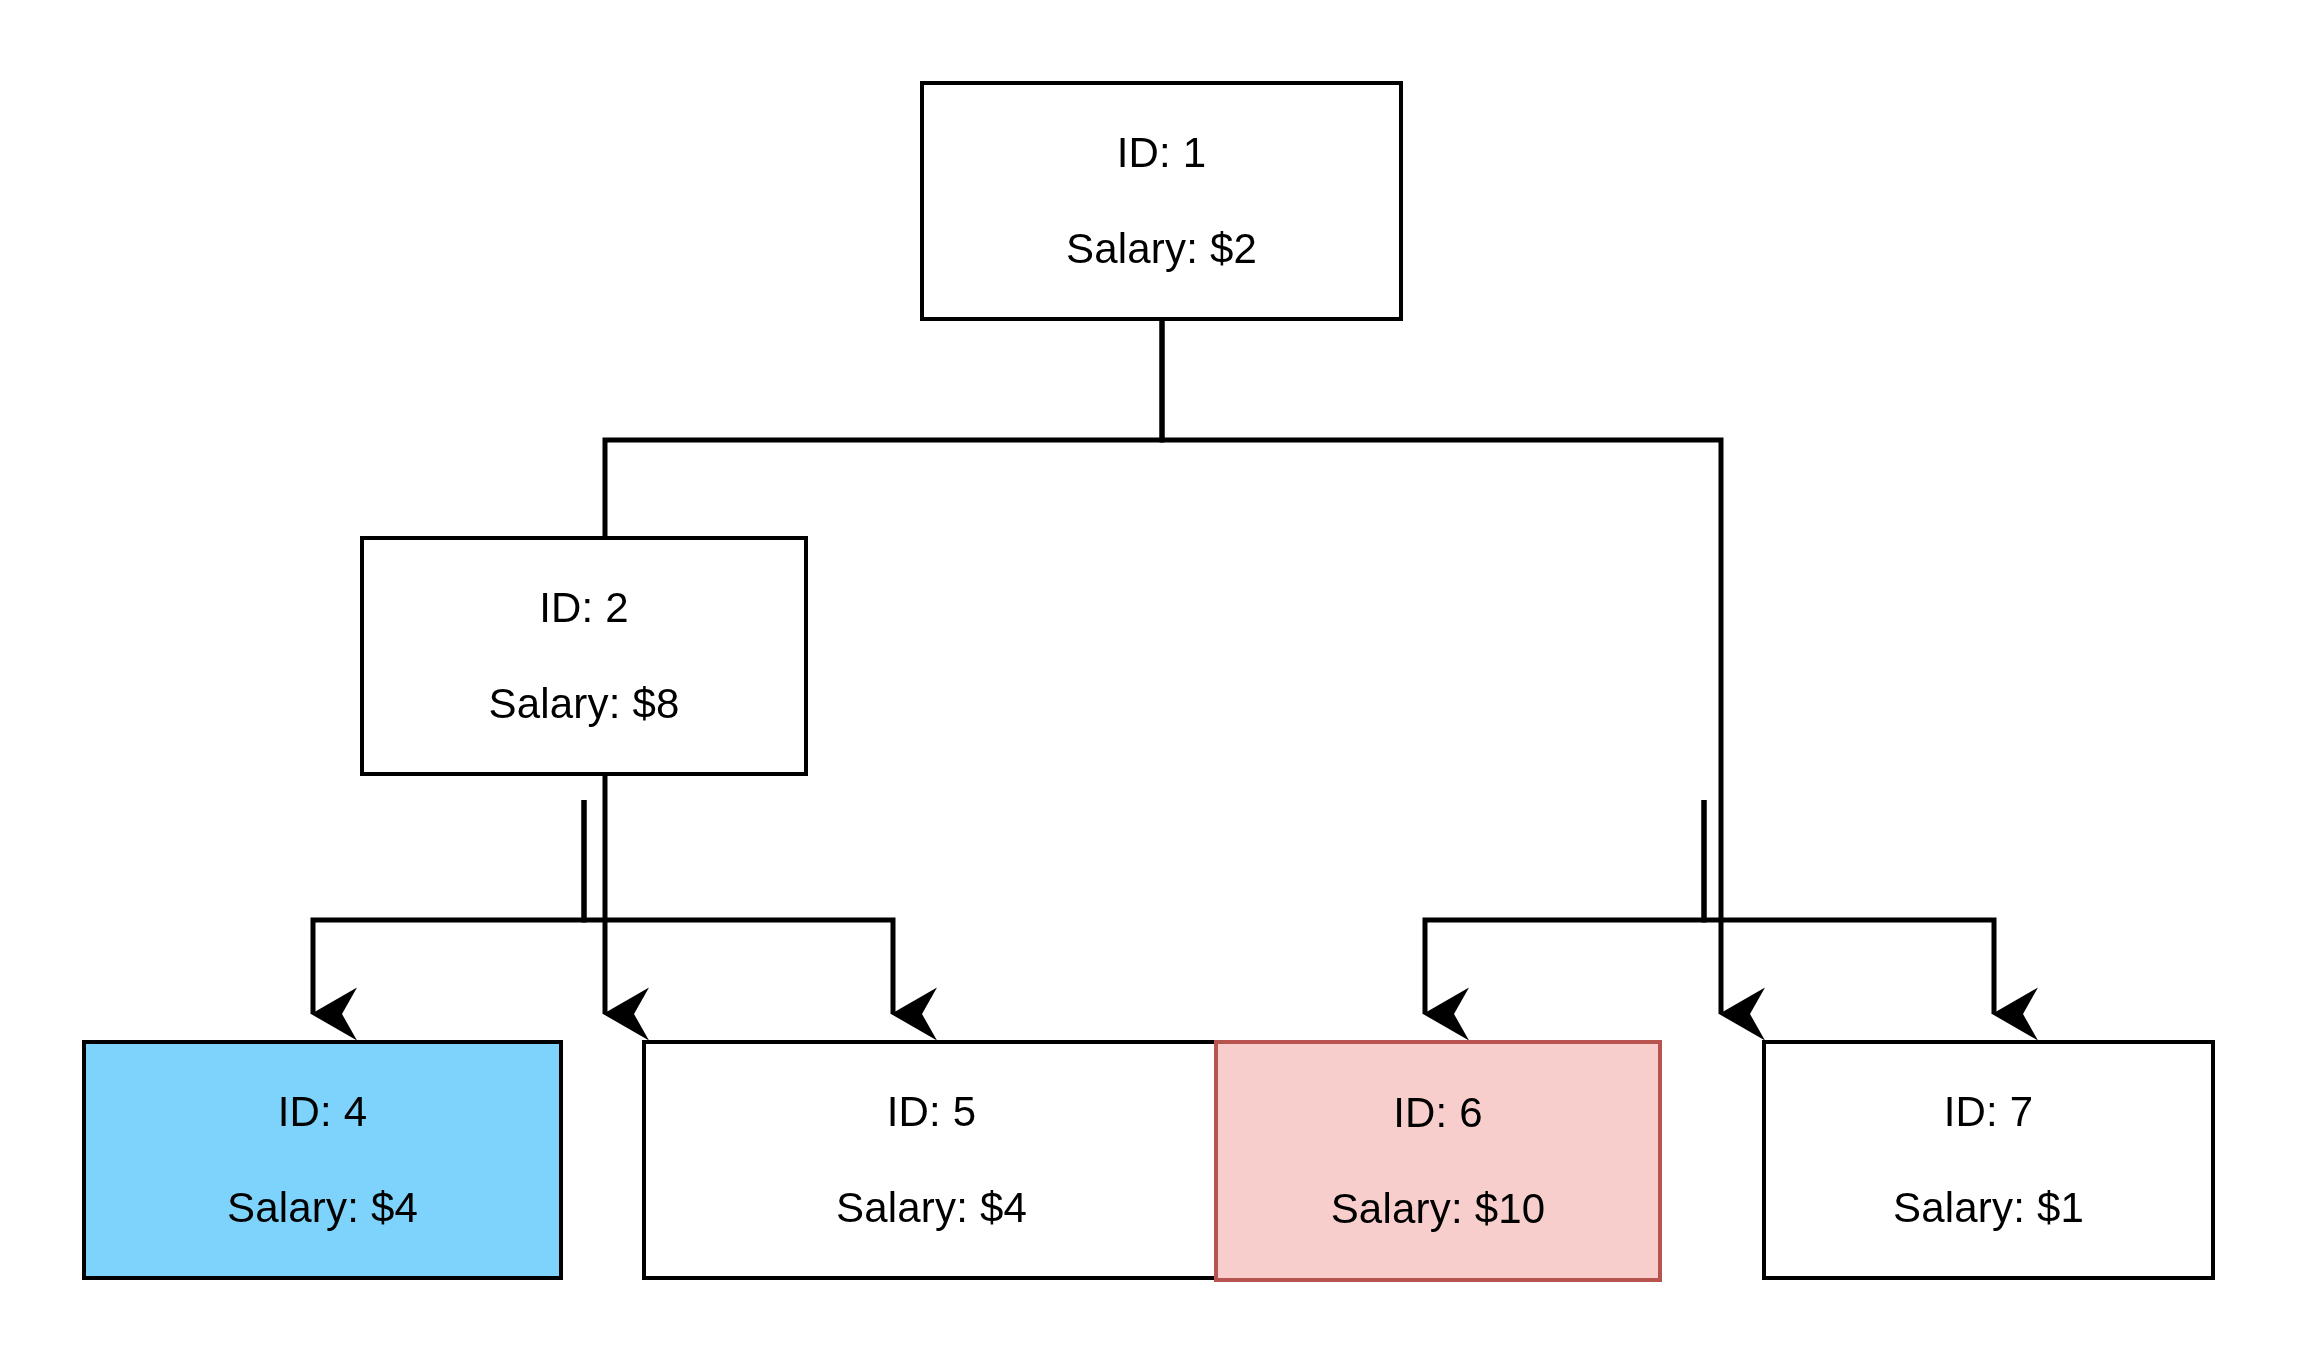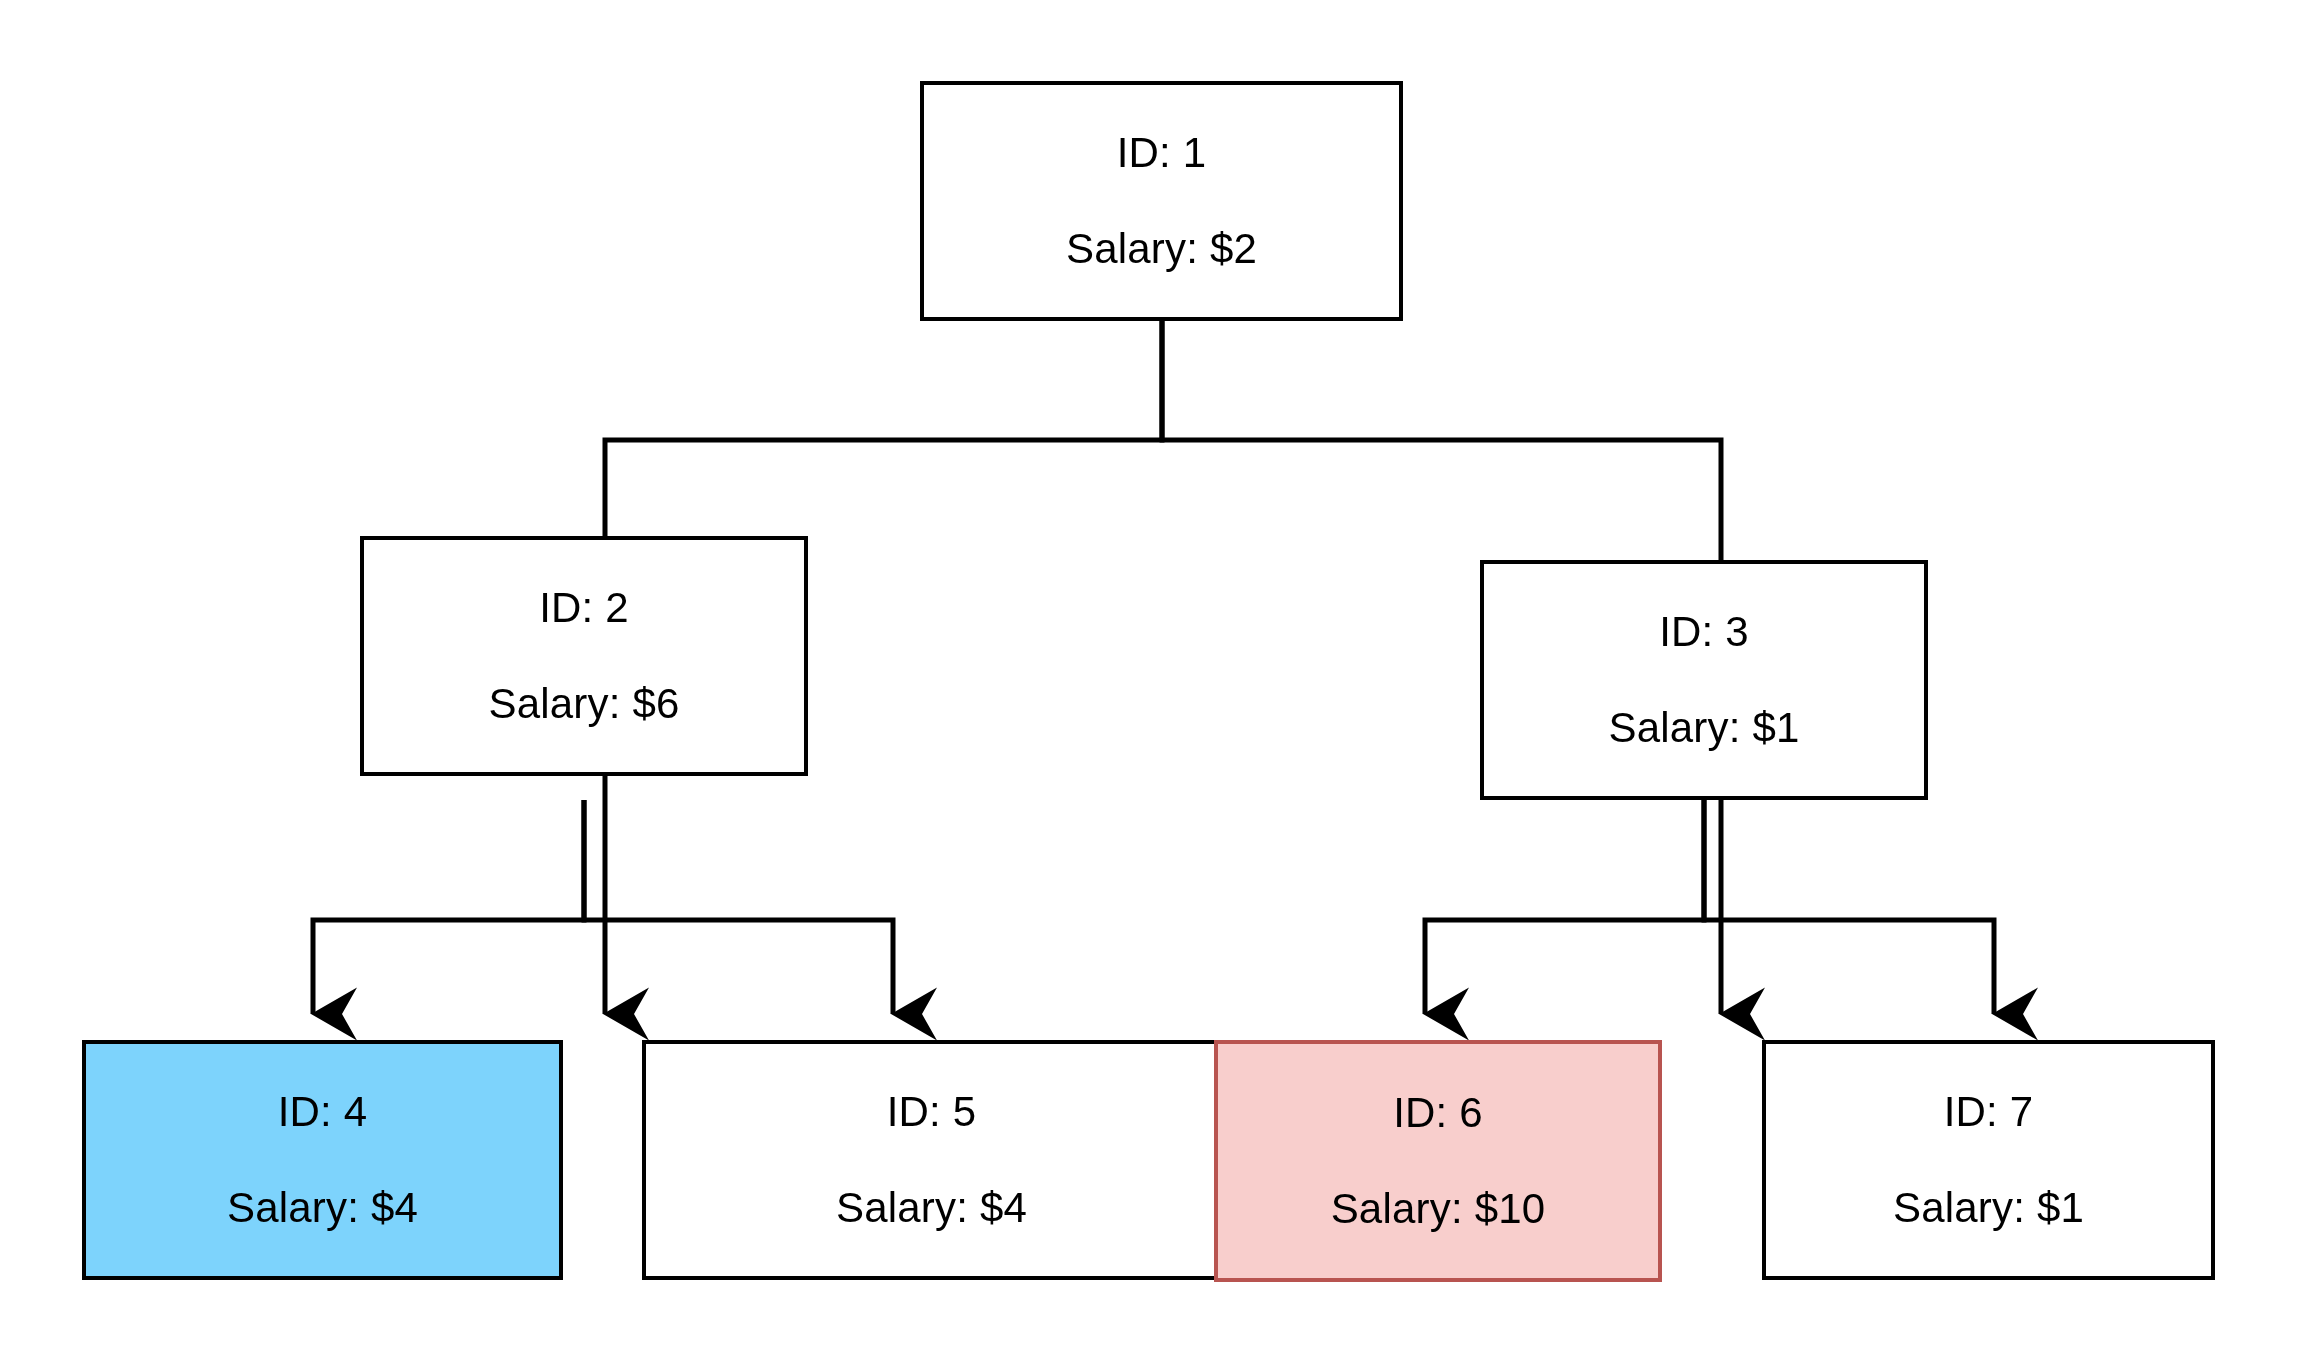--- a/index.html
+++ b/index.html
@@ -73,27 +73,23 @@
       </g>
   </svg>
 
   <div class="node" style="left: 920px; top: 81px; width: 483px; height: 240px; background: rgb(255, 255, 255); border-color: rgb(0, 0, 0);">
     <span class="node-line">ID: 1</span>
     <span class="node-line">Salary: $2</span>
   </div>
 
   <div class="node" style="left: 360px; top: 536px; width: 448px; height: 240px; background: rgb(255, 255, 255); border-color: rgb(0, 0, 0);">
     <span class="node-line">ID: 2</span>
-    <span class="node-line">Salary: $6</span>
+    <span class="node-line">Salary: $8</span>
   </div>
 
-  <div class="node" style="left: 1480px; top: 560px; width: 448px; height: 240px; background: rgb(255, 255, 255); border-color: rgb(0, 0, 0);">
-    <span class="node-line">ID: 3</span>
-    <span class="node-line">Salary: $1</span>
-  </div>
 
   <div class="node" style="left: 82px; top: 1040px; width: 481px; height: 240px; background: #7dd3fc; border-color: rgb(0, 0, 0);">
     <span class="node-line">ID: 4</span>
     <span class="node-line">Salary: $4</span>
   </div>
 
   <div class="node" style="left: 642px; top: 1040px; width: 579px; height: 240px; background: rgb(255, 255, 255); border-color: rgb(0, 0, 0);">
     <span class="node-line">ID: 5</span>
     <span class="node-line">Salary: $4</span>
   </div>

